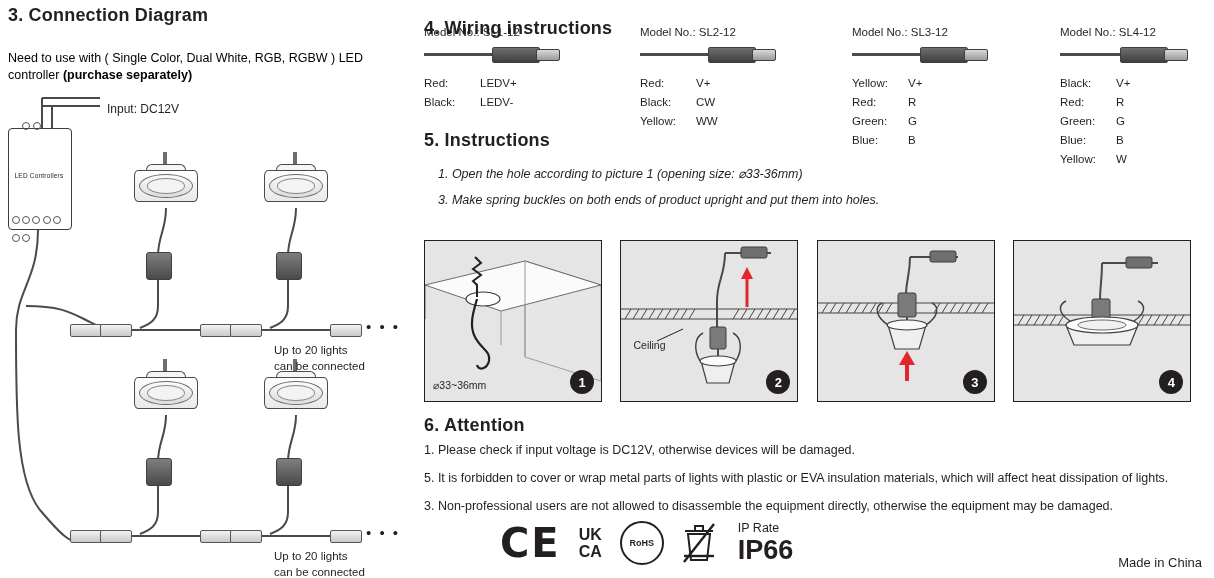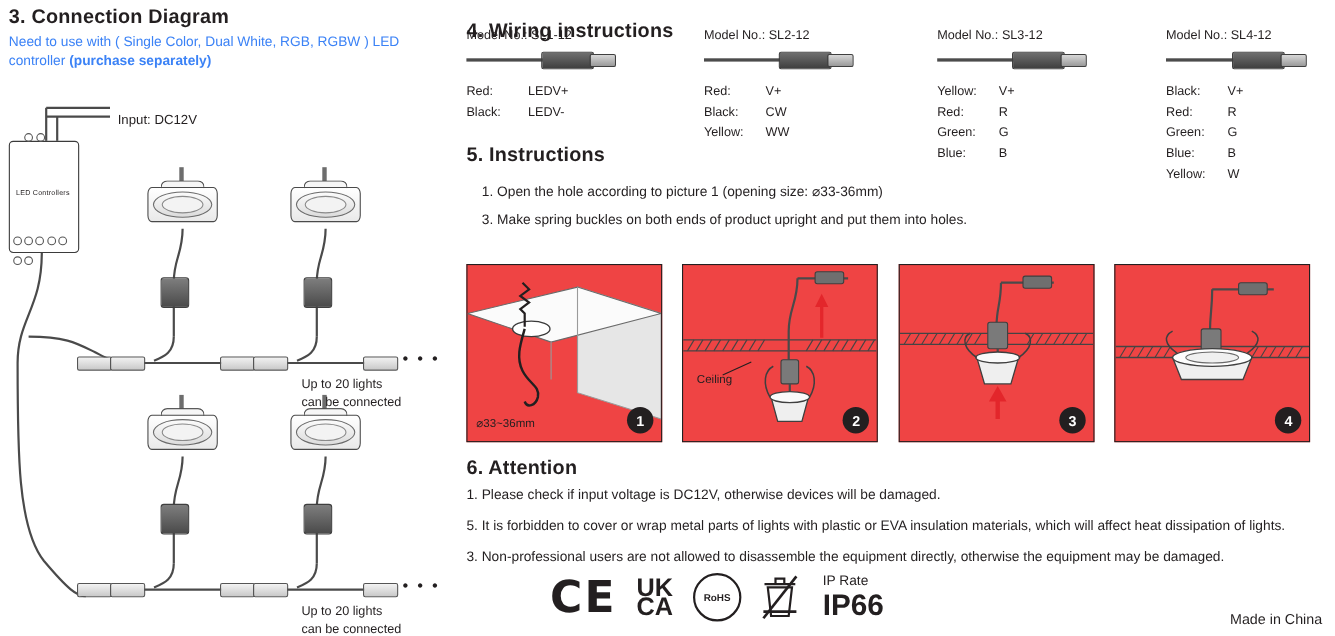--- a/index.html
+++ b/index.html
@@ -10,21 +10,21 @@
     color:#231f20;
     position:relative;
     overflow:hidden;
   }
   .abs{position:absolute;}
   h2.section{
     font-size:18px;font-weight:bold;margin:0;letter-spacing:.2px;
   }
   
   #sec3{left:8px;top:5px;width:400px;}
-  #sec3 .note{margin-top:4px;font-size:12.5px;line-height:17px;color:#3b82f6;width:390px;}
+  #sec3 .note{margin-top:24px;font-size:12.5px;line-height:17px;color:#000000;width:390px;}
   #sec3 .note b{font-weight:bold;}
   #diagram{left:0px;top:80px;width:410px;height:490px;}
   .ctrl-box{
     position:absolute;left:8px;top:48px;width:62px;height:100px;
     border:1.4px solid #3b3b3b;border-radius:4px;background:#fff;
   }
   .ctrl-label{
     position:absolute;left:10px;top:92px;font-size:6.5px;color:#231f20;
     width:58px;text-align:center;letter-spacing:.2px;
   }
@@ -76,38 +76,38 @@
   .wire-col{position:absolute;top:26px;}
   .wire-model{font-size:11.5px;margin-bottom:8px;}
   .wire-art{position:relative;height:18px;margin-bottom:10px;}
   .wire-art .cable{position:absolute;left:0;top:7px;height:3px;background:#4c4c4c;}
   .wire-art .body{position:absolute;top:1px;height:14px;border:1px solid #3f3f3f;border-radius:2px;background:linear-gradient(#6f6f6f,#3f3f3f);}
   .wire-art .tip{position:absolute;top:3px;height:10px;border:1px solid #3f3f3f;border-radius:2px;background:linear-gradient(#d8d8d8,#9a9a9a);}
   .wire-rows{font-size:11.5px;line-height:19px;}
   .wire-rows .k{display:inline-block;width:56px;}
   #sec5{left:424px;top:130px;}
   #sec5 ol{margin:10px 0 0 0;padding:0;list-style:none;}
-  #sec5 li{font-size:12.5px;line-height:26px;padding-left:14px;}
+  #sec5 li{font-size:12.5px;line-height:26px;padding-left:14px;font-style:italic;}
   .pic-row{position:absolute;left:424px;top:240px;}
   .pic{
     position:relative;display:inline-block;width:176px;height:160px;
-    border:1.3px solid #231f20;background:#ef4444;margin-right:14px;vertical-align:top;
+    border:1.3px solid #231f20;background:#e5e5e5;margin-right:14px;vertical-align:top;
     overflow:hidden;
   }
   .pic .num{
     position:absolute;right:7px;bottom:7px;width:24px;height:24px;border-radius:50%;
     background:#231f20;color:#fff;font-size:13px;font-weight:bold;
     display:flex;align-items:center;justify-content:center;
   }
   .pic .cap{position:absolute;font-size:10.5px;color:#231f20;}
   #sec6{left:424px;top:415px;width:780px;}
   #sec6 .line{font-size:12.5px;line-height:28px;}
   .cert-row{position:absolute;left:500px;top:520px;}
   .ce{font-size:40px;font-weight:bold;letter-spacing:2px;font-family:"DejaVu Sans",sans-serif;}
-  .ukca{font-size:23px;font-weight:bold;line-height:17px;}
+  .ukca{font-size:16px;font-weight:bold;line-height:17px;}
   .rohs-c{width:40px;height:40px;border:2px solid #231f20;border-radius:50%;
     display:flex;align-items:center;justify-content:center;font-size:9px;font-weight:bold;}
   .iprate{font-size:12.5px;}
   .ipval{font-size:27px;font-weight:bold;}
   .made{position:absolute;right:12px;bottom:8px;font-size:13px;}
 </style>
 </head>
 <body>
 
 <div class="abs" id="sec3">

